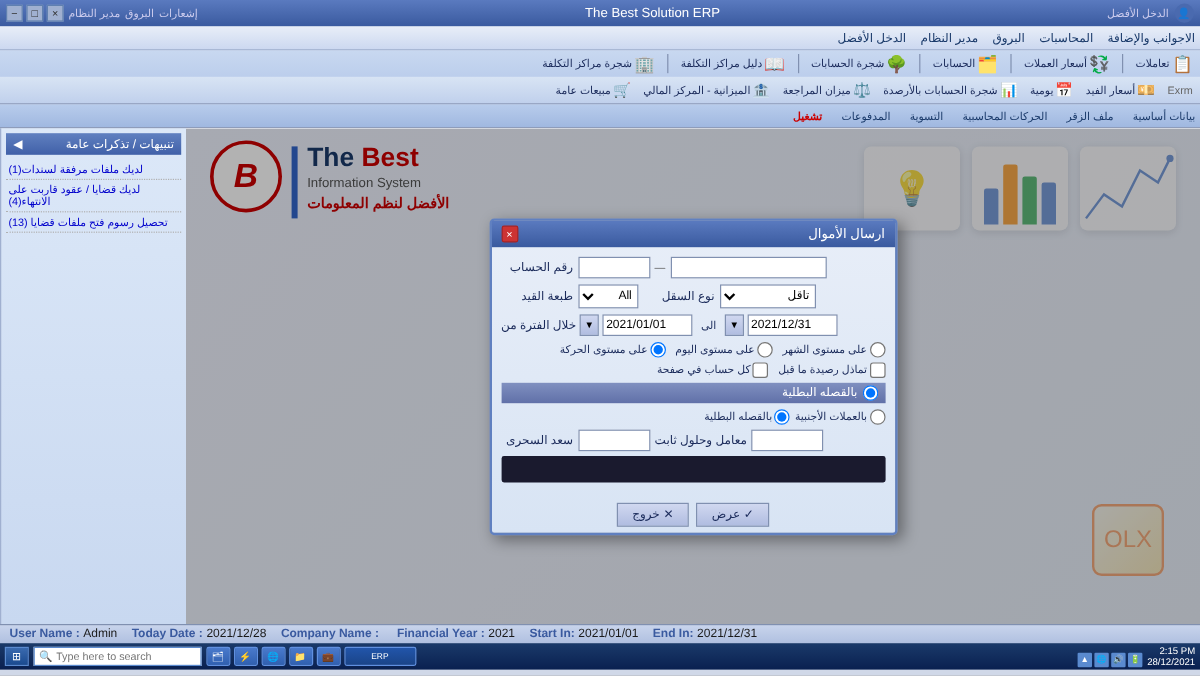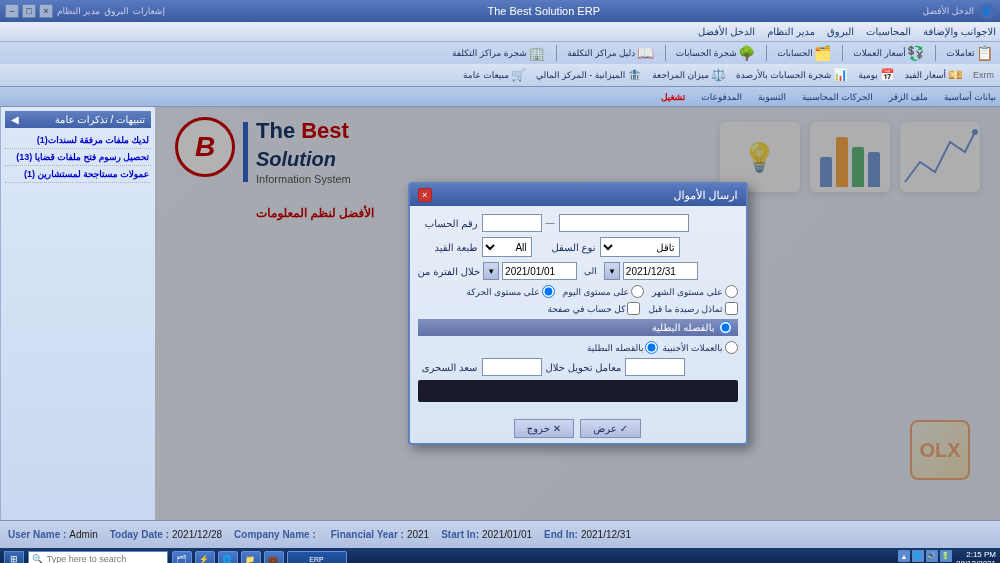--- a/index.html
+++ b/index.html
@@ -100,23 +100,22 @@
       align-items: center;
       justify-content: space-between;
     }
     .sidebar-link {
       font-size: 9px;
       color: #0000cc;
       cursor: pointer;
       padding: 3px 2px;
       border-bottom: 1px dotted #b0b0b0;
       display: block;
-      text-align: right;
-      direction: rtl;
-      font-weight: bold;
+      text-align: left;
+      direction: rtl;
     }
     .sidebar-link.red { color: #cc0000; }
 
     
     .content-area {
       flex: 1;
       position: relative;
       background: white;
       overflow: hidden;
     }
@@ -156,21 +155,21 @@
       font-size: 28px;
       font-weight: 900;
       color: #cc0000;
       font-style: italic;
     }
     .logo-text { line-height: 1.3; }
     .logo-text .the-best { font-size: 22px; font-weight: 900; color: #1a3a6a; }
     .logo-text .the-best span { color: #cc0000; }
     .logo-text .solution { font-size: 20px; font-weight: 900; color: #1a3a6a; font-style: italic; }
     .logo-text .info-sys { font-size: 11px; color: #555; }
-    .logo-text .arabic { font-size: 12px; color: #cc0000; font-weight: bold; margin-top: 20px; }
+    .logo-text .arabic { font-size: 12px; color: #cc0000; font-weight: bold; margin-top: 2px; }
     .logo-accent { width: 5px; height: 60px; background: #3366cc; margin-top: 5px; }
 
     
     .bg-charts {
       position: absolute;
       right: 20px;
       top: 15px;
       display: flex;
       gap: 10px;
       opacity: 0.7;
@@ -185,21 +184,21 @@
       align-items: flex-end;
       justify-content: center;
       padding: 5px;
       gap: 4px;
     }
     .bar { width: 12px; background: #4a7acc; border-radius: 2px 2px 0 0; }
     .bar.orange { background: #ff8c00; }
     .bar.green { background: #28a745; }
     .chart-line { width: 80px; height: 70px; background: white; border-radius: 6px; box-shadow: 0 2px 8px rgba(0,0,0,0.15); position: relative; overflow: hidden; }
     .bulb-icon { width: 80px; height: 70px; background: white; border-radius: 6px; box-shadow: 0 2px 8px rgba(0,0,0,0.15); display: flex; align-items: center; justify-content: center; font-size: 28px; }
-    .olx-watermark { position: absolute; bottom: 40px; right: 30px; width: 60px; height: 60px; border-radius: 8px; background: linear-gradient(135deg, #fff8e1, #ffe082); display: flex; align-items: center; justify-content: center; font-size: 20px; font-weight: 700; color: #ff6600; border: 2px solid #ff6600; opacity: 0.5; }
+    .olx-watermark { position: absolute; bottom: 40px; right: 30px; width: 60px; height: 60px; border-radius: 8px; background: linear-gradient(135deg, #fff8e1, #ffe082); display: flex; align-items: center; justify-content: center; font-size: 20px; font-weight: 400; color: #ff6600; border: 2px solid #ff6600; opacity: 0.5; }
 
     
     .tagline {
       position: absolute;
       bottom: 12px;
       width: 100%;
       text-align: center;
       font-size: 18px;
       color: #1a3a6a;
       direction: rtl;
@@ -293,21 +292,21 @@
       cursor: pointer;
       display: flex;
       align-items: center;
       gap: 3px;
       color: #1a2a5a;
     }
 
     
     .status-bar {
       background: linear-gradient(to bottom, #c8d4ec, #b0c0e0);
-      height: 28px;
+      height: 16px;
       display: flex;
       align-items: center;
       padding: 0 8px;
       font-size: 10px;
       color: #1a2a5a;
       border-top: 1px solid #8090b0;
       gap: 12px;
     }
     .status-item { display: flex; gap: 3px; white-space: nowrap; }
     .status-label { color: #3a5a9f; font-weight: bold; }
@@ -347,21 +346,21 @@
     .search-input-taskbar {
       border: none;
       outline: none;
       font-size: 9px;
       color: #555;
       background: transparent;
       width: 110px;
     }
     .taskbar-apps { display: flex; gap: 3px; align-items: center; flex: 1; }
     .taskbar-app { width: 20px; height: 16px; background: linear-gradient(to bottom,#4a7acc,#3060b0); border: 1px solid #6090e0; border-radius: 2px; display: flex; align-items: center; justify-content: center; cursor: pointer; }
-    .taskbar-right { display: flex; align-items: flex-start; gap: 4px; margin-left: auto; }
+    .taskbar-right { display: flex; align-items: flex-end; gap: 4px; margin-left: auto; }
     .time-display { color: white; font-size: 8px; text-align: right; }
     .sys-tray { display: flex; align-items: center; gap: 2px; }
     .tray-icon { width: 12px; height: 12px; background: #5a8acf; border-radius: 1px; display: flex; align-items: center; justify-content: center; font-size: 7px; color: white; }
   </style>
 </head>
 <body>
 
 <div class="title-bar">
   <div class="title-bar-left">
     <div class="title-bar-controls">
@@ -461,35 +460,34 @@
 </div>
 
 <div class="main-area">
 
   <div class="sidebar">
     <div class="sidebar-header">
       <span>تنبيهات / تذكرات عامة</span>
       <span style="font-size:10px;cursor:pointer;">◀</span>
     </div>
     <a class="sidebar-link">لديك ملفات مرفقة لسندات(1)</a>
+    <a class="sidebar-link">لديك قضايا / عقود قاربت على الانتهاء(4)</a>
     <a class="sidebar-link">تحصيل رسوم فتح ملفات قضايا (13)</a>
-    <a class="sidebar-link">عمولات مستاجحة لمستشارين (1)</a>
   </div>
 
   <div class="content-area">
     <div class="bg-image-area">
 
       <div class="logo-area">
         <div class="logo-circle">
           <span class="logo-b">B</span>
         </div>
         <div class="logo-accent"></div>
         <div class="logo-text">
           <div class="the-best">The <span>Best</span></div>
-          <div class="solution">Solution</div>
           <div class="info-sys">Information System</div>
           <div class="arabic">الأفضل لنظم المعلومات</div>
         </div>
       </div>
 
       <div class="bg-charts">
         <div class="bulb-icon">💡</div>
         <div class="chart-box">
           <div class="bar" style="height:30px;"></div>
           <div class="bar orange" style="height:50px;"></div>
@@ -582,21 +580,21 @@
                 <span>بالعملات الأجنبية</span>
             </div>
             <div class="radio-item">
               <input type="radio" name="currency" checked="" style=""> 
                 <span>بالقصله البطلية</span>
             </div>
           </div>
 
           <div class="form-row" style="margin-bottom:2px;">
             <input class="form-input" value="" style="width: 60px;">
-            <label class="form-label">معامل تحويل خلال</label>
+            <label class="form-label">معامل وحلول ثابت</label>
             <input class="form-input" value="" style="width: 60px;">
             <label class="form-label">سعد السحرى</label>
           </div>
 
           <div class="black-bar"></div>
 
         </div>
 
         <div class="dialog-footer">
           <button class="dialog-btn">

